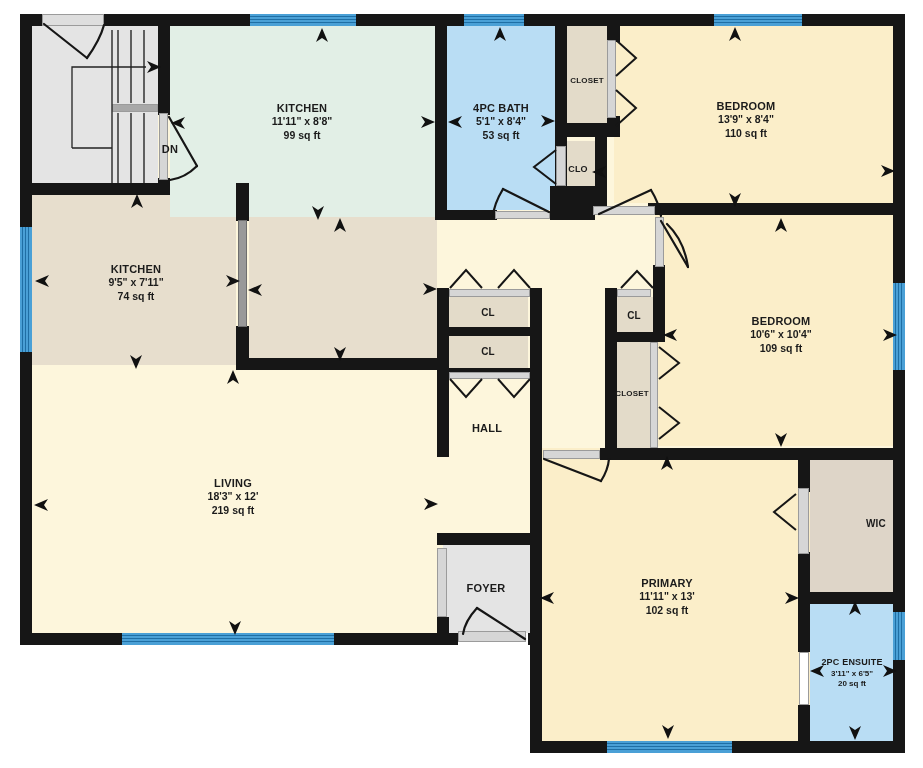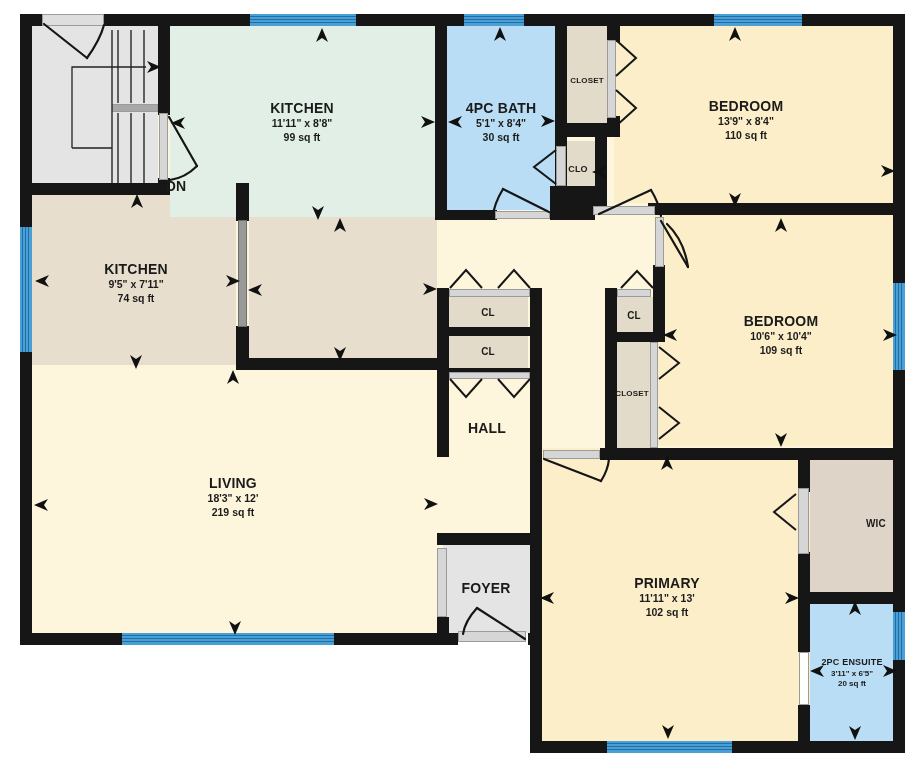--- a/index.html
+++ b/index.html
@@ -7,21 +7,21 @@
           font-family:"Liberation Sans",sans-serif;}
   .r{position:absolute;}                 
   .w{position:absolute;background:#161616;}   
   .th{position:absolute;background:#d6d6d6;box-shadow:inset 0 0 0 1px #9b9b9b;} 
   .hw{position:absolute;background:#999;box-shadow:inset 0 0 0 1px #6e6e6e;}    
   .win-h{position:absolute;background:linear-gradient(to bottom,#4aa0d6 0 2px,#1f6fa5 2px 3px,#4aa0d6 3px 5px,#1f6fa5 5px 6px,#4aa0d6 6px 8px,#1f6fa5 8px 9px,#4aa0d6 9px 12px);}
   .win-v{position:absolute;background:linear-gradient(to right,#4aa0d6 0 2px,#1f6fa5 2px 3px,#4aa0d6 3px 5px,#1f6fa5 5px 6px,#4aa0d6 6px 8px,#1f6fa5 8px 9px,#4aa0d6 9px 12px);}
   .lbl{position:absolute;transform:translate(-50%,-50%);display:flex;flex-direction:column;
        align-items:center;text-align:center;color:#1b1b1b;font-weight:700;line-height:1.3;
        white-space:nowrap;z-index:7;}
-  .lbl .nm{font-size:14px;letter-spacing:.2px;}
+  .lbl .nm{font-size:11px;letter-spacing:.2px;}
   .lbl .dm,.lbl .ar{font-size:10.5px;}
   .lbl.small .nm{font-size:8px;}
   .lbl.mid .nm{font-size:10px;}
   .lbl.tiny .nm{font-size:9px;}
   .lbl.tiny .dm,.lbl.tiny .ar{font-size:8px;}
   svg.ov{position:absolute;left:0;top:0;z-index:6;pointer-events:none;}
   .th,.hw{z-index:4;} .w{z-index:3;} .win-h,.win-v{z-index:5;} .r{z-index:1;} .r2{z-index:2;}
 </style>
 </head>
 <body>
@@ -205,21 +205,21 @@
   </svg>
 
   <div class="lbl" style="left:302px;top:122px;">
     <span class="nm">KITCHEN</span>
       <span class="dm">11'11" x 8'8"</span>
       <span class="ar">99 sq ft</span>
   </div>
   <div class="lbl" style="left:501px;top:122px;">
     <span class="nm">4PC BATH</span>
       <span class="dm">5'1" x 8'4"</span>
-      <span class="ar">30 sq ft</span>
+      <span class="ar">53 sq ft</span>
   </div>
   <div class="lbl small" style="left:587px;top:81px;">
     <span class="nm">CLOSET</span>
   </div>
   <div class="lbl tiny" style="left:578px;top:170px;">
     <span class="nm">CLO</span>
   </div>
   <div class="lbl" style="left:746px;top:120px;">
     <span class="nm">BEDROOM</span>
       <span class="dm">13'9" x 8'4"</span>
@@ -264,17 +264,17 @@
       <span class="ar">102 sq ft</span>
   </div>
   <div class="lbl mid" style="left:851px;top:523px;margin-left:25px;">
     <span class="nm">WIC</span>
   </div>
   <div class="lbl tiny" style="left:852px;top:673px;">
     <span class="nm">2PC ENSUITE</span>
       <span class="dm">3'11" x 6'5"</span>
       <span class="ar">20 sq ft</span>
   </div>
-  <div class="lbl" style="left:176px;top:149px;margin-top:37px;">
+  <div class="lbl" style="left:170px;top:149px;">
     <span class="nm">DN</span>
   </div>
 
 </div>
 
 </body></html>

